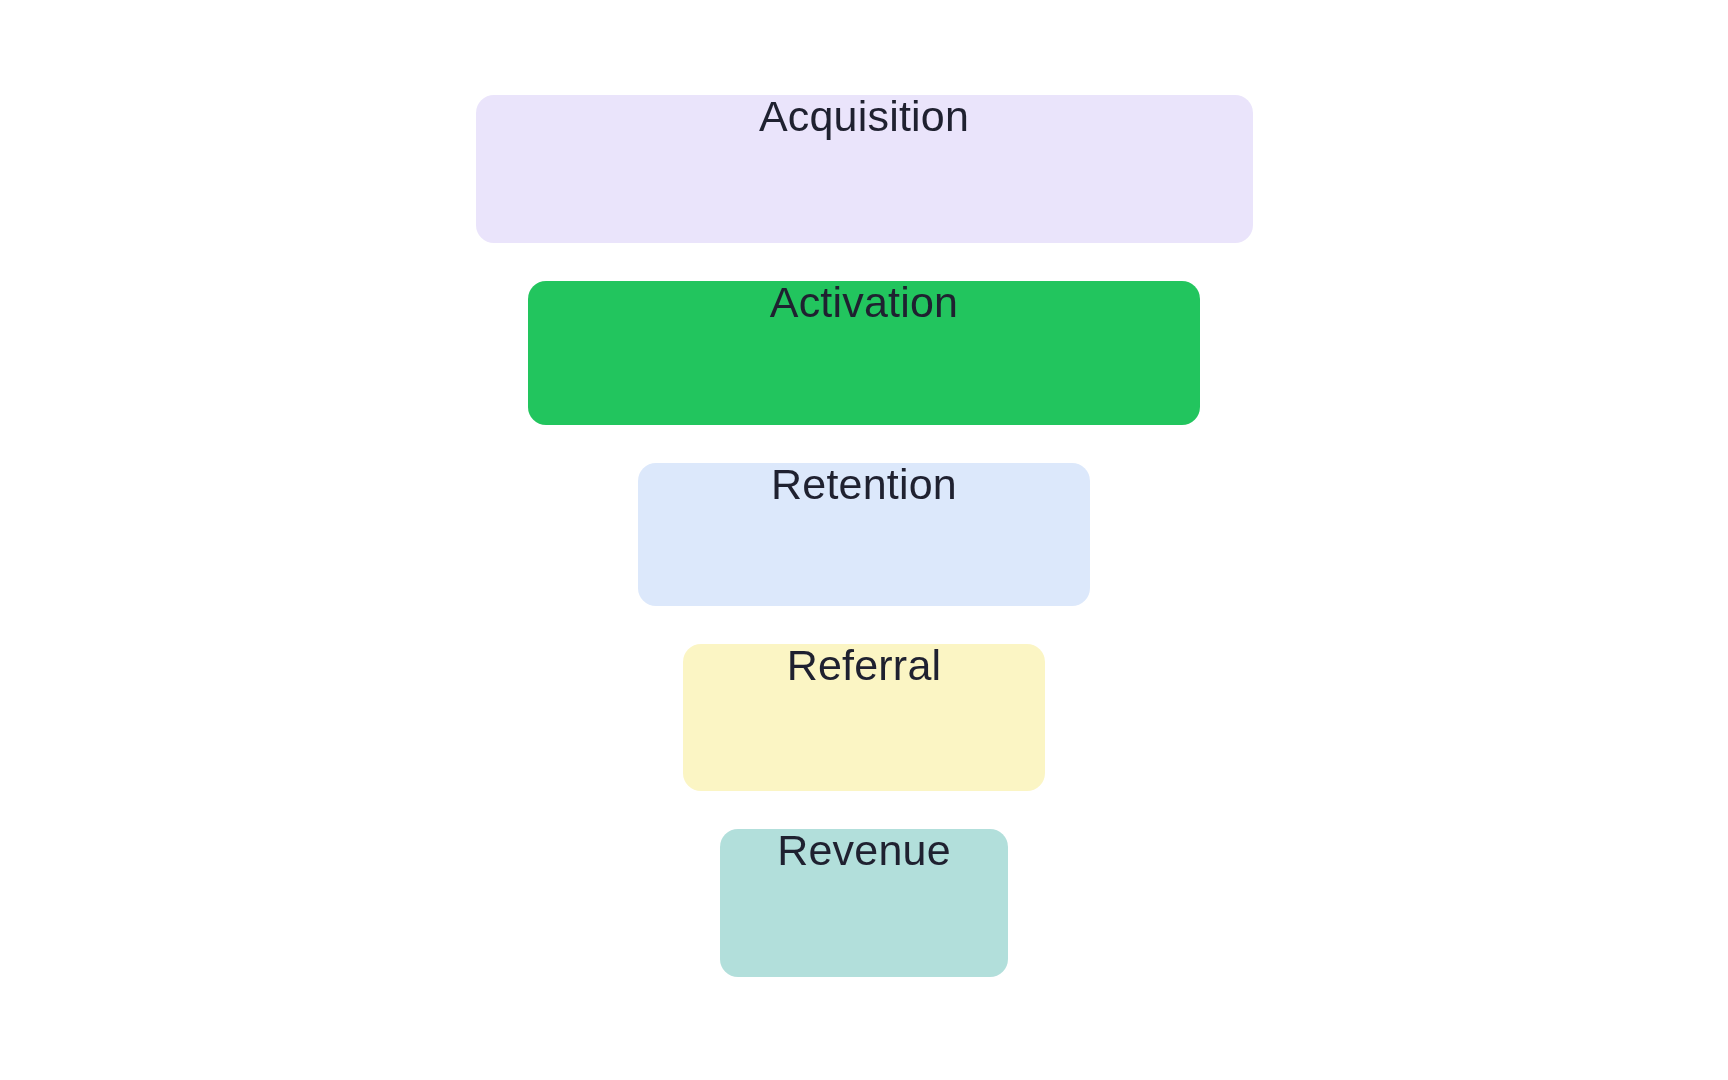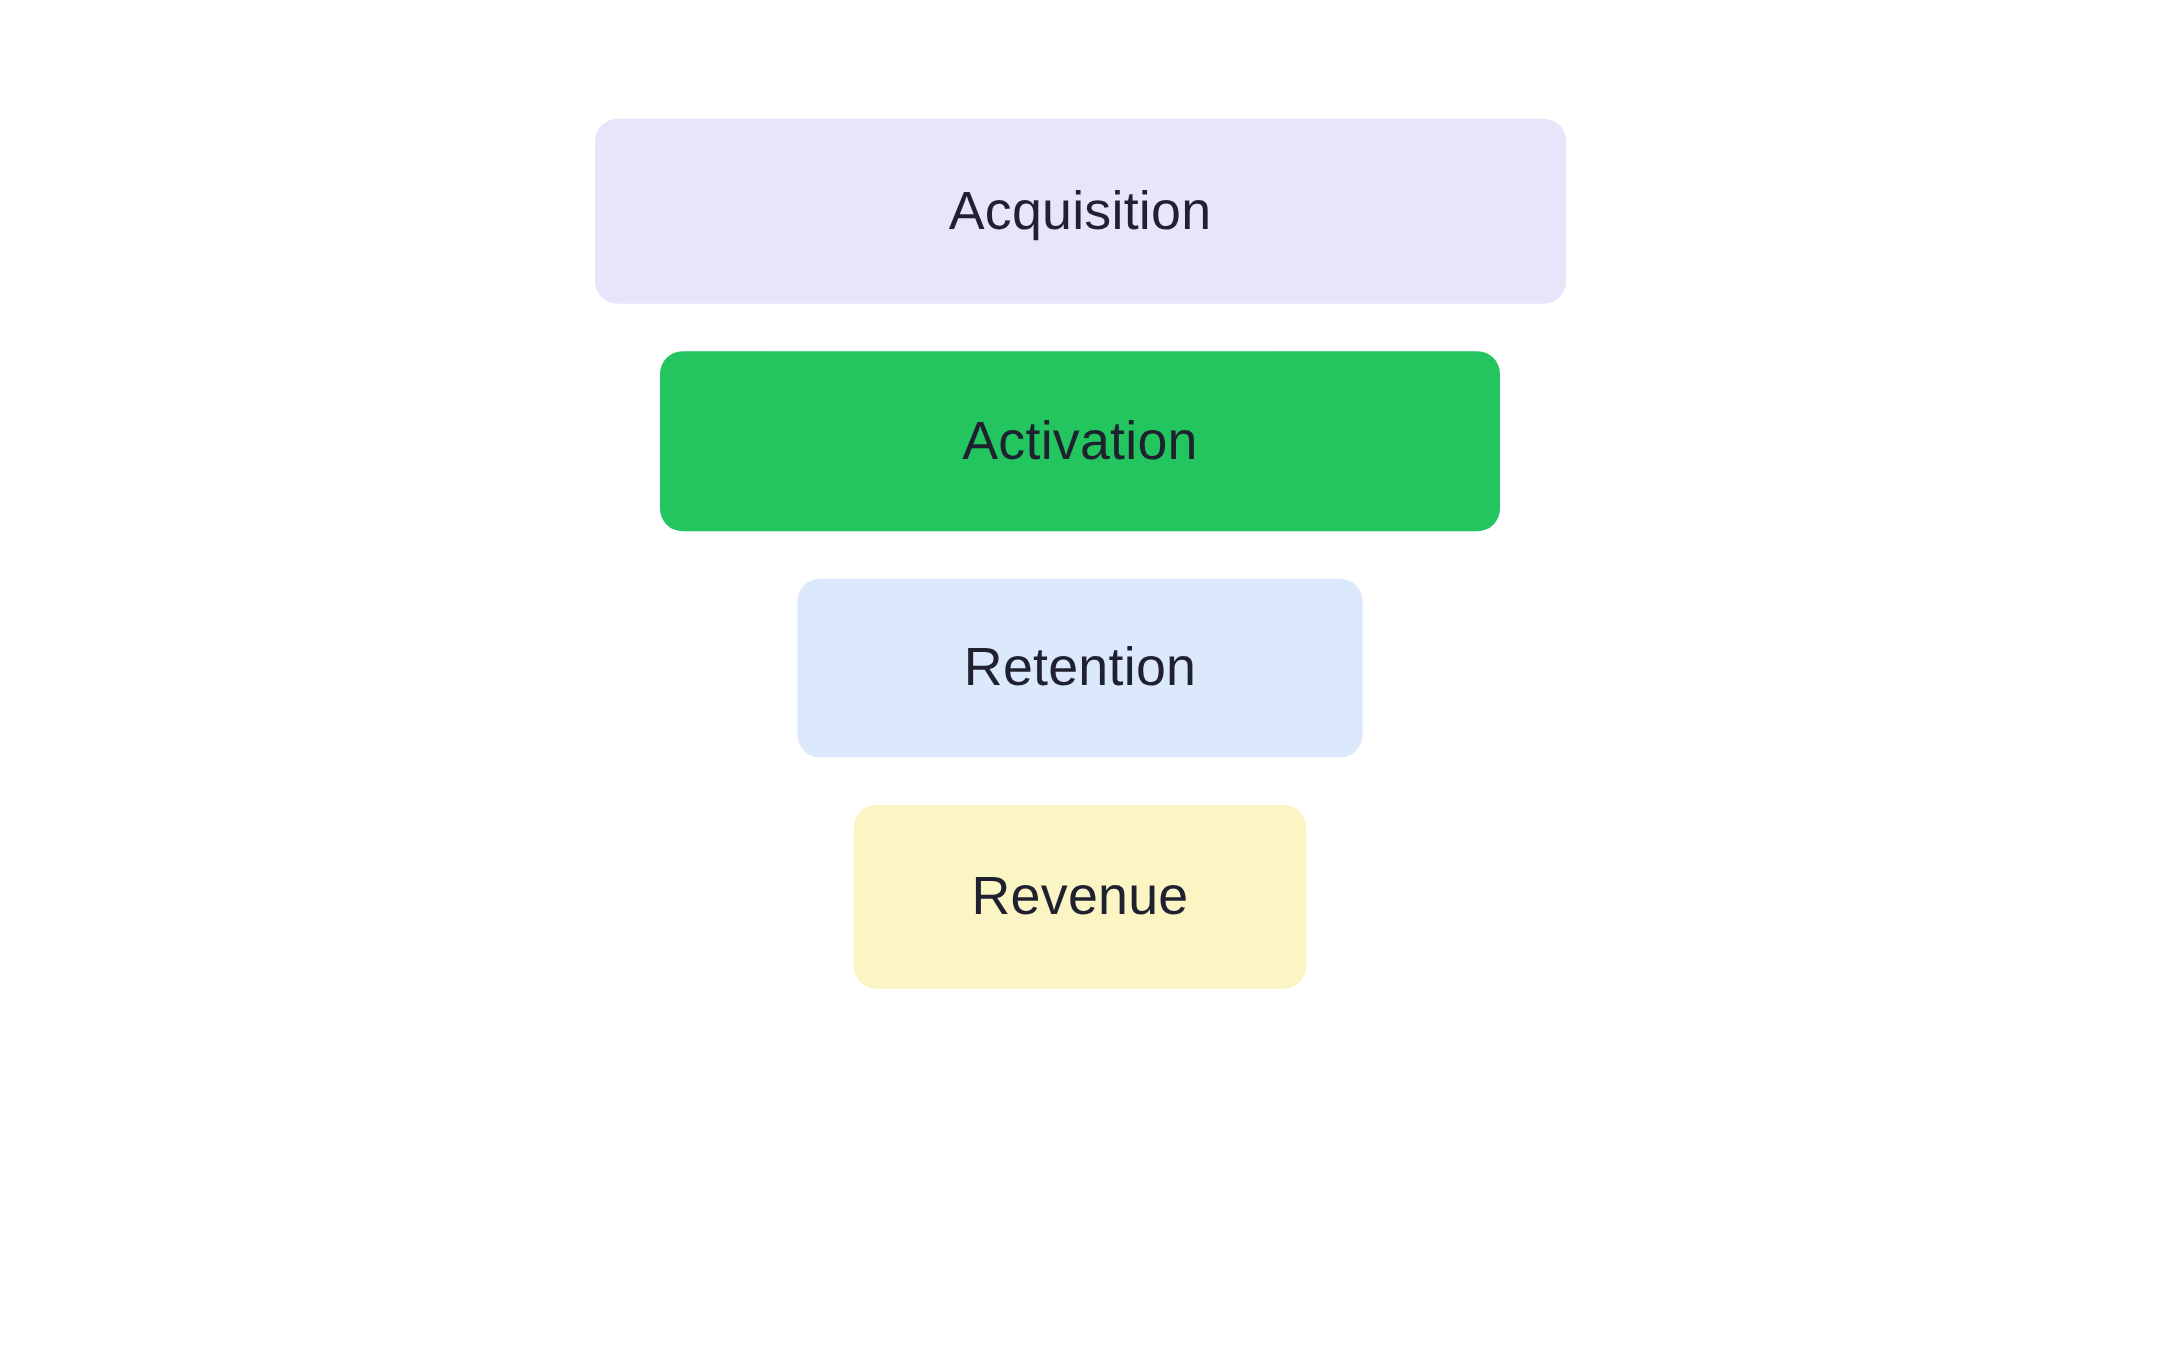--- a/index.html
+++ b/index.html
@@ -29,21 +29,20 @@
     top: 95px;
     width: 1728px;
     display: flex;
     flex-direction: column;
     align-items: center;
   }
 
   .funnel-stage {
     position: relative;
     display: flex;
-    align-items: center;
     justify-content: center;
     border-radius: 18px;
     box-sizing: border-box;
     margin-bottom: 38px;
   }
 
   .funnel-stage:last-child {
     margin-bottom: 0;
   }
 
@@ -70,18 +69,21 @@
 
     <div class="funnel-stage" style="width: 672px; height: 144px; background: #22c55e;">
       <span class="funnel-stage-label">Activation</span>
     </div>
 
     <div class="funnel-stage" style="width: 452px; height: 143px; background: rgb(220, 232, 251);">
       <span class="funnel-stage-label">Retention</span>
     </div>
 
     <div class="funnel-stage" style="width: 362px; height: 147px; background: rgb(251, 245, 196);">
+      <span class="funnel-stage-label">Referral</span>
+    </div>
+
+    <div class="funnel-stage" style="width: 288px; height: 148px; background: rgb(178, 223, 219);">
       <span class="funnel-stage-label">Revenue</span>
     </div>
-
 
   </div>
 </div>
 
 </body></html>

